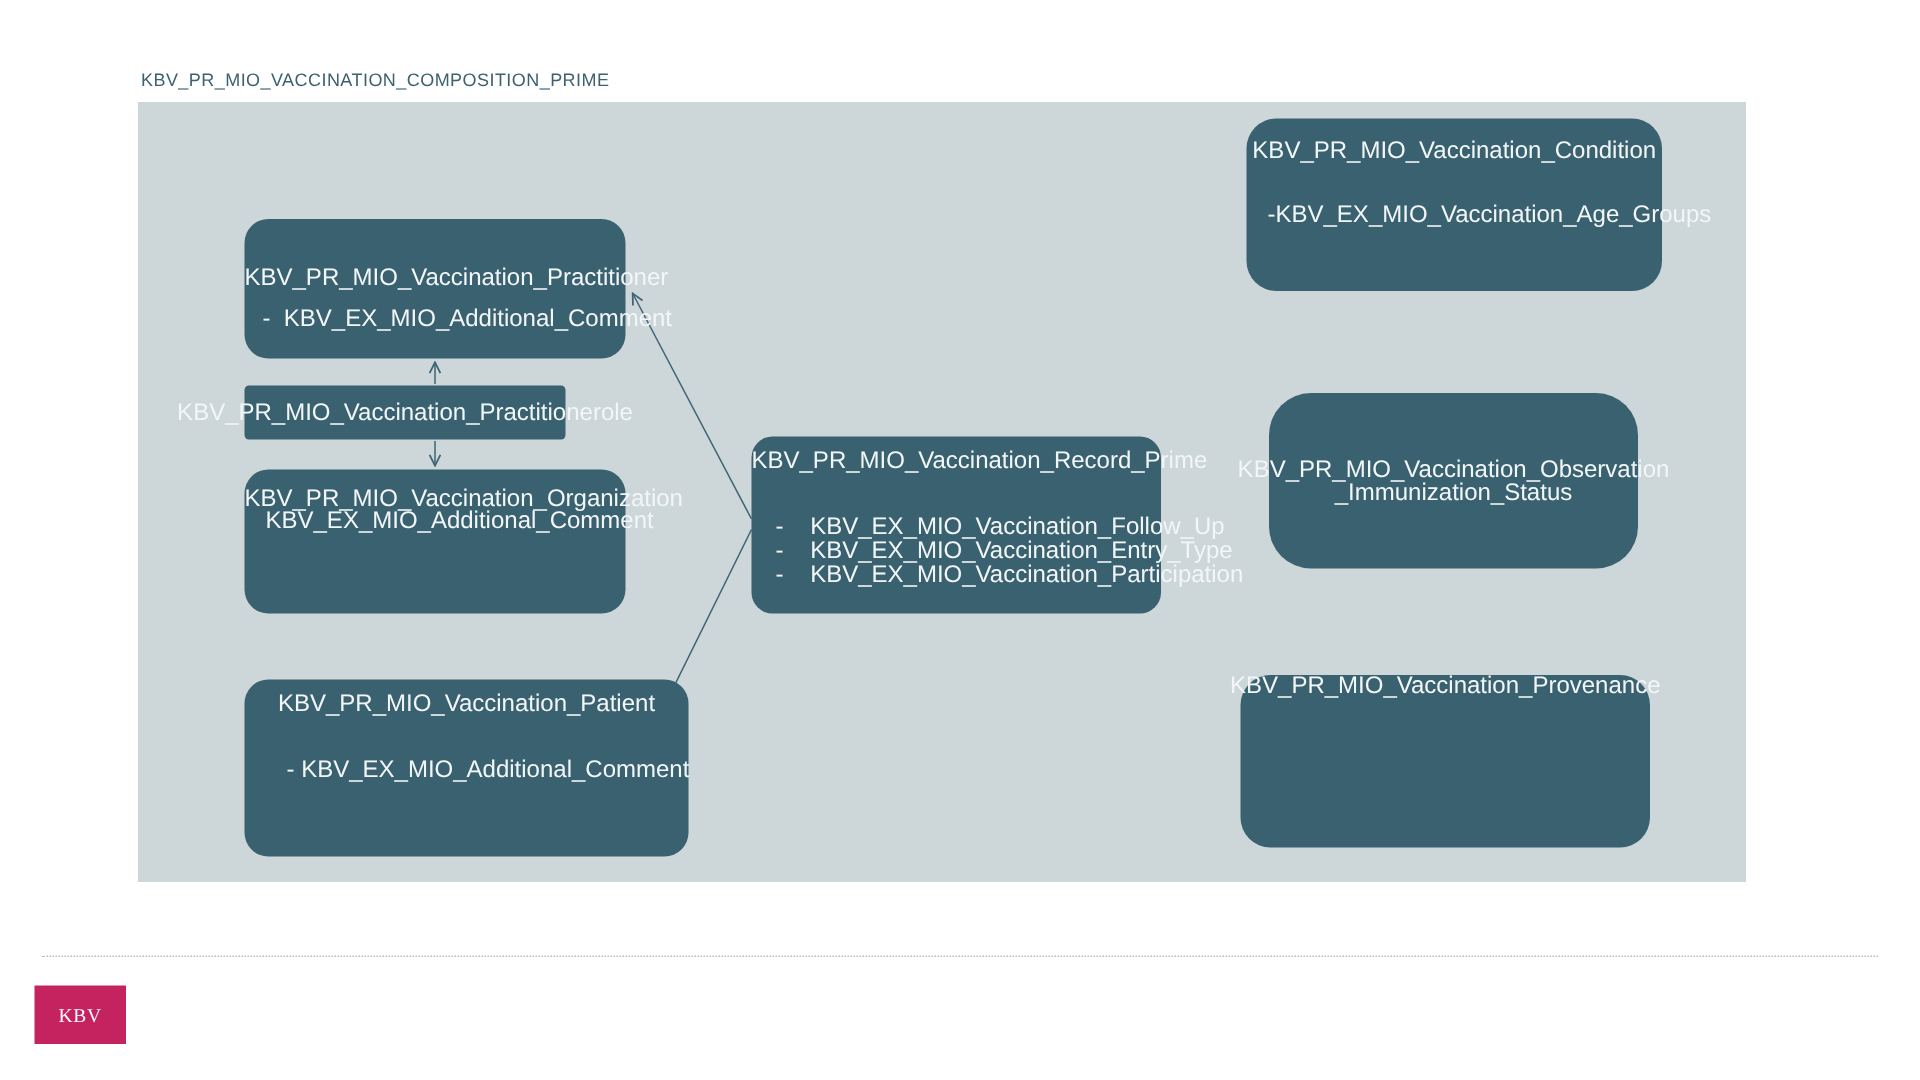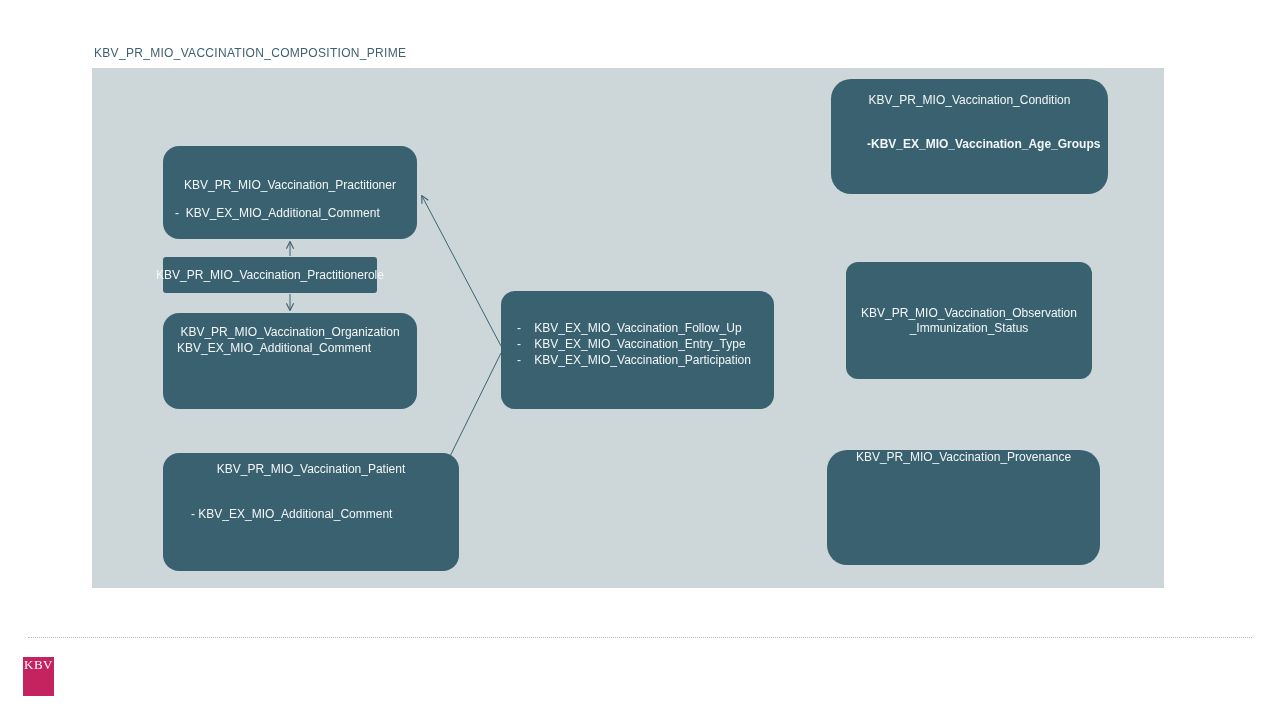--- a/index.html
+++ b/index.html
@@ -35,21 +35,21 @@
     width: 100%;
     height: 100%;
     pointer-events: none;
   }
   svg.arrows line { stroke: #3c6472; stroke-width: 1; }
 
   .node {
     position: absolute;
     background: #3a6170;
     color: #f2f6f7;
-    font-size: 12px;
+    font-size: 16px;
     border-radius: 16px;
   }
   .node-title {
     text-align: center;
     white-space: pre-line;
     line-height: 15px;
   }
   .node-item {
     white-space: pre;
     line-height: 16px;
@@ -74,25 +74,25 @@
   #node-record-prime { left: 409px; top: 223px; width: 273px; height: 118px; border-radius: 14px; }
   #node-record-prime .node-title { padding-top: 9px; }
   #node-record-prime .node-items { margin-top: 29px; padding-left: 16px; }
 
   #node-patient { left: 71px; top: 385px; width: 296px; height: 118px; }
   #node-patient .node-title { padding-top: 9px; }
   #node-patient .node-items { margin-top: 29px; padding-left: 28px; }
 
   #node-condition { left: 739px; top: 11px; width: 277px; height: 115px; border-radius: 20px; }
   #node-condition .node-title { padding-top: 14px; }
-  #node-condition .node-items { margin-top: 28px; padding-left: 36px; font-weight: bold; }
+  #node-condition .node-items { margin-top: 28px; padding-left: 14px; }
 
   #node-observation {
     left: 754px; top: 194px; width: 246px; height: 117px;
-    border-radius: 12px;
+    border-radius: 28px;
     display: flex; align-items: center; justify-content: center;
     text-align: center;
   }
 
   #node-provenance {
     left: 735px; top: 382px; width: 273px; height: 115px;
     border-radius: 20px;
     display: flex; align-items: flex-start; justify-content: center;
     text-align: center;
   }
@@ -102,25 +102,25 @@
     left: 28px;
     right: 28px;
     top: 637px;
     border-top: 1px dotted #b3bcbe;
   }
 
   .kbv-logo {
     position: absolute;
     left: 23px;
     top: 657px;
-    width: 31px;
+    width: 61px;
     height: 39px;
     background: #c4235f;
     display: flex;
-    align-items: flex-start;
+    align-items: center;
     justify-content: center;
   }
   .kbv-logo span {
     color: #ffffff;
     font-family: "Liberation Serif", serif;
     font-size: 13px;
     letter-spacing: 0.5px;
   }
 </style>
 </head>
@@ -156,20 +156,21 @@
     </div>
 
     <div class="node" id="node-organization">
       <div class="node-title">KBV_PR_MIO_Vaccination_Organization</div>
       <div class="node-items">
         <div class="node-item">KBV_EX_MIO_Additional_Comment</div>
       </div>
     </div>
 
     <div class="node" id="node-record-prime">
+      <div class="node-title">KBV_PR_MIO_Vaccination_Record_Prime</div>
       <div class="node-items">
         <div class="node-item">-    KBV_EX_MIO_Vaccination_Follow_Up</div>
         <div class="node-item">-    KBV_EX_MIO_Vaccination_Entry_Type</div>
         <div class="node-item">-    KBV_EX_MIO_Vaccination_Participation</div>
       </div>
     </div>
 
     <div class="node" id="node-patient">
       <div class="node-title">KBV_PR_MIO_Vaccination_Patient</div>
       <div class="node-items">

